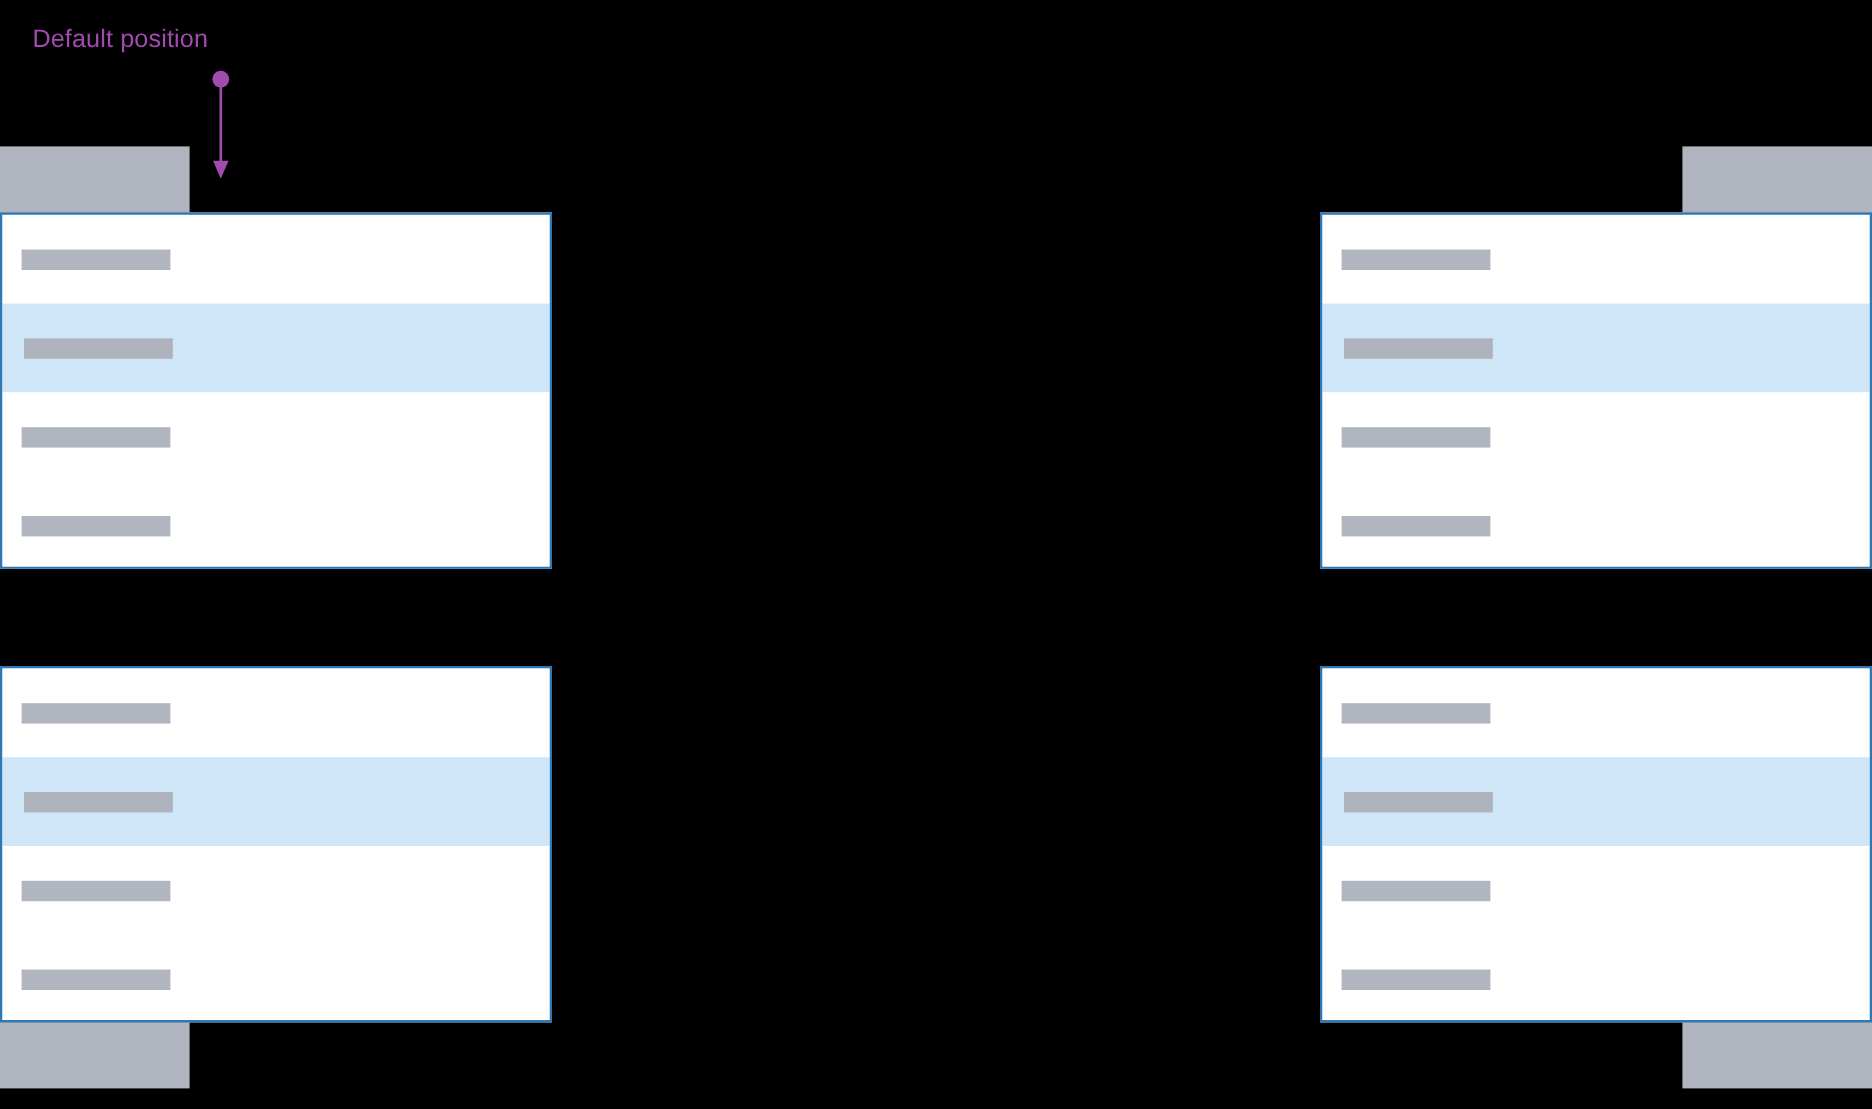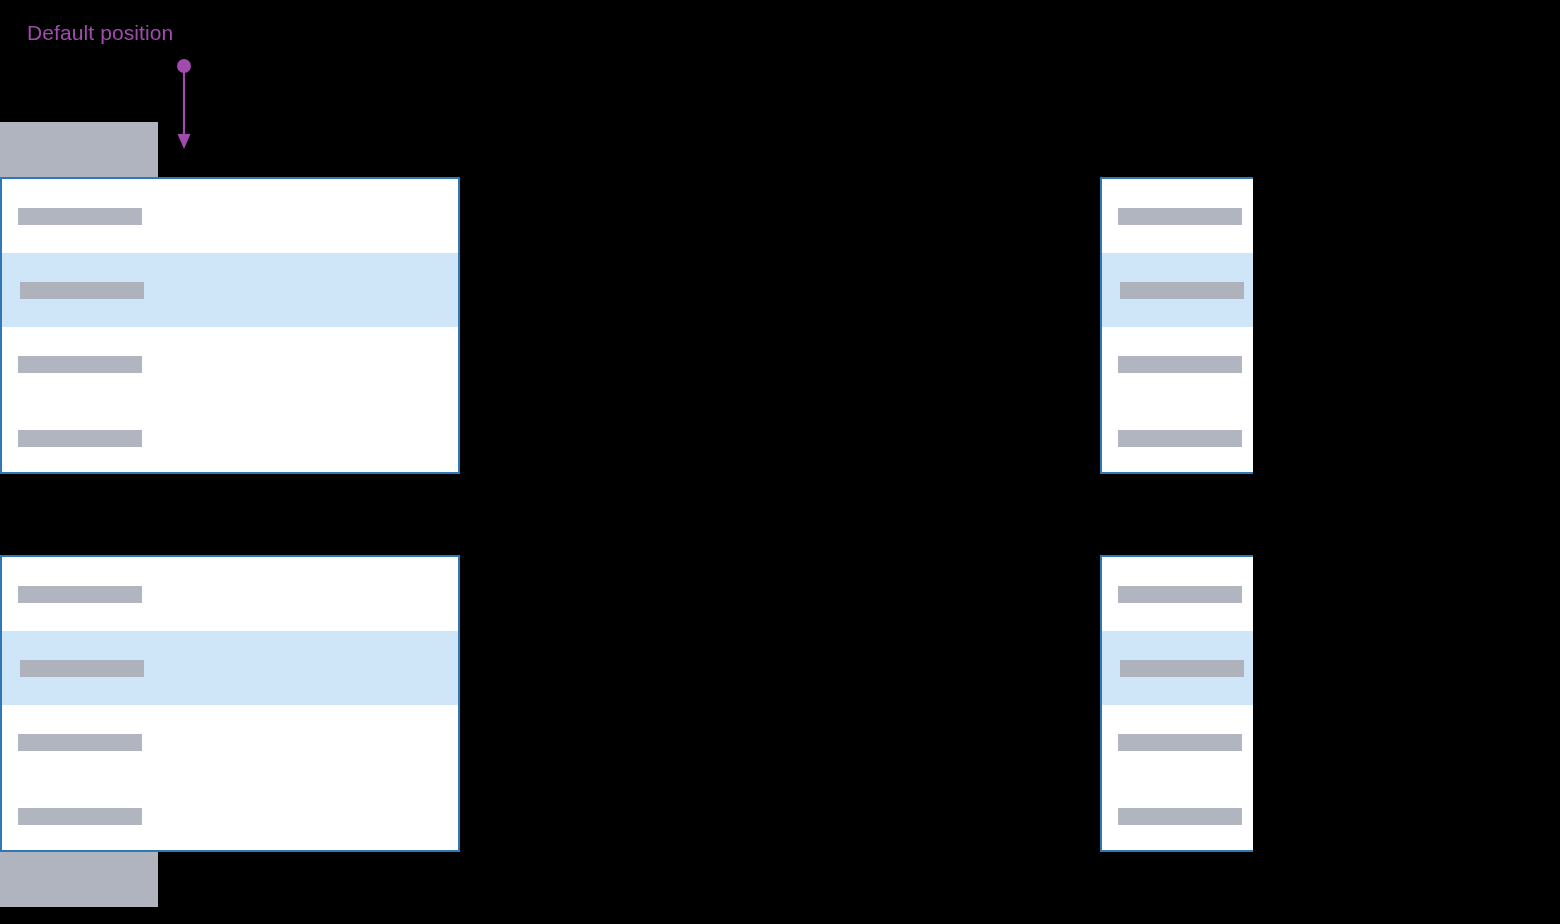--- a/index.html
+++ b/index.html
@@ -3,21 +3,21 @@
 <meta charset="utf-8">
 <title>Default position diagram</title>
 <style>
   html, body {
     margin: 0;
     padding: 0;
     background: #000000;
   }
   #stage {
     position: relative;
-    width: 1253px;
+    width: 1560px;
     height: 924px;
     background: #000000;
     overflow: hidden;
     font-family: "Liberation Sans", sans-serif;
   }
 
   
   .annotation-label {
     position: absolute;
     left: 27px;

